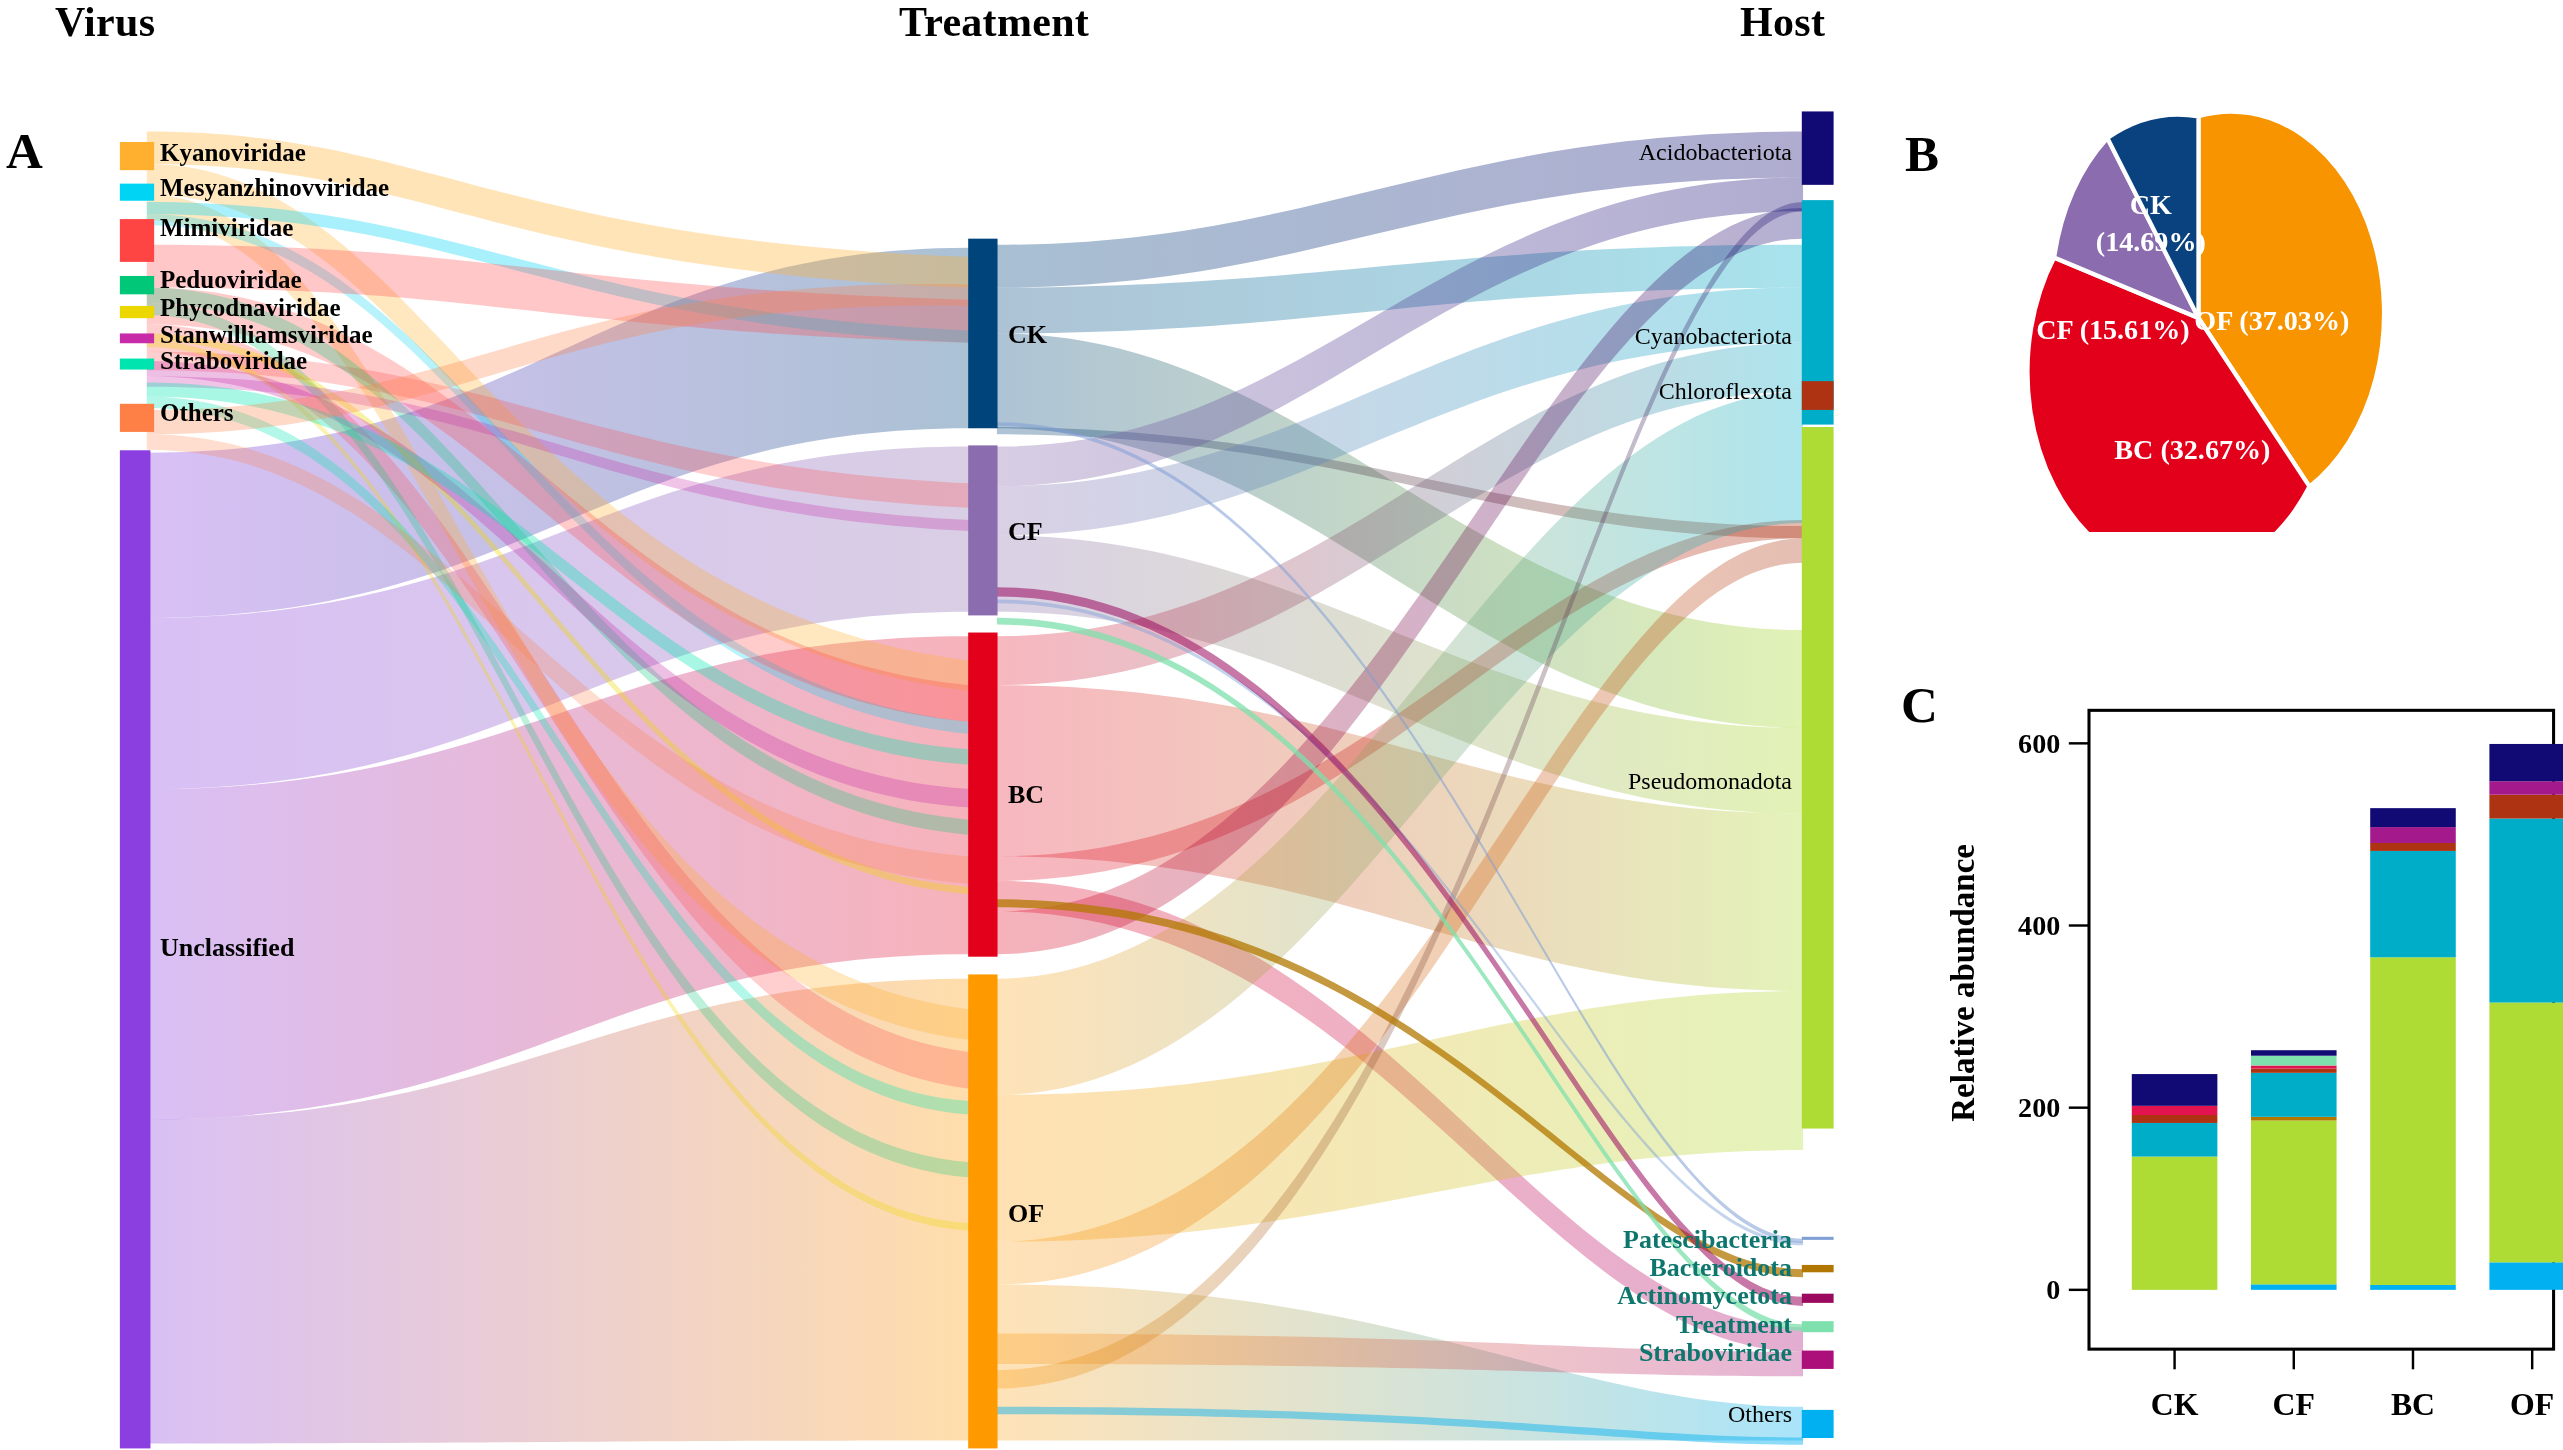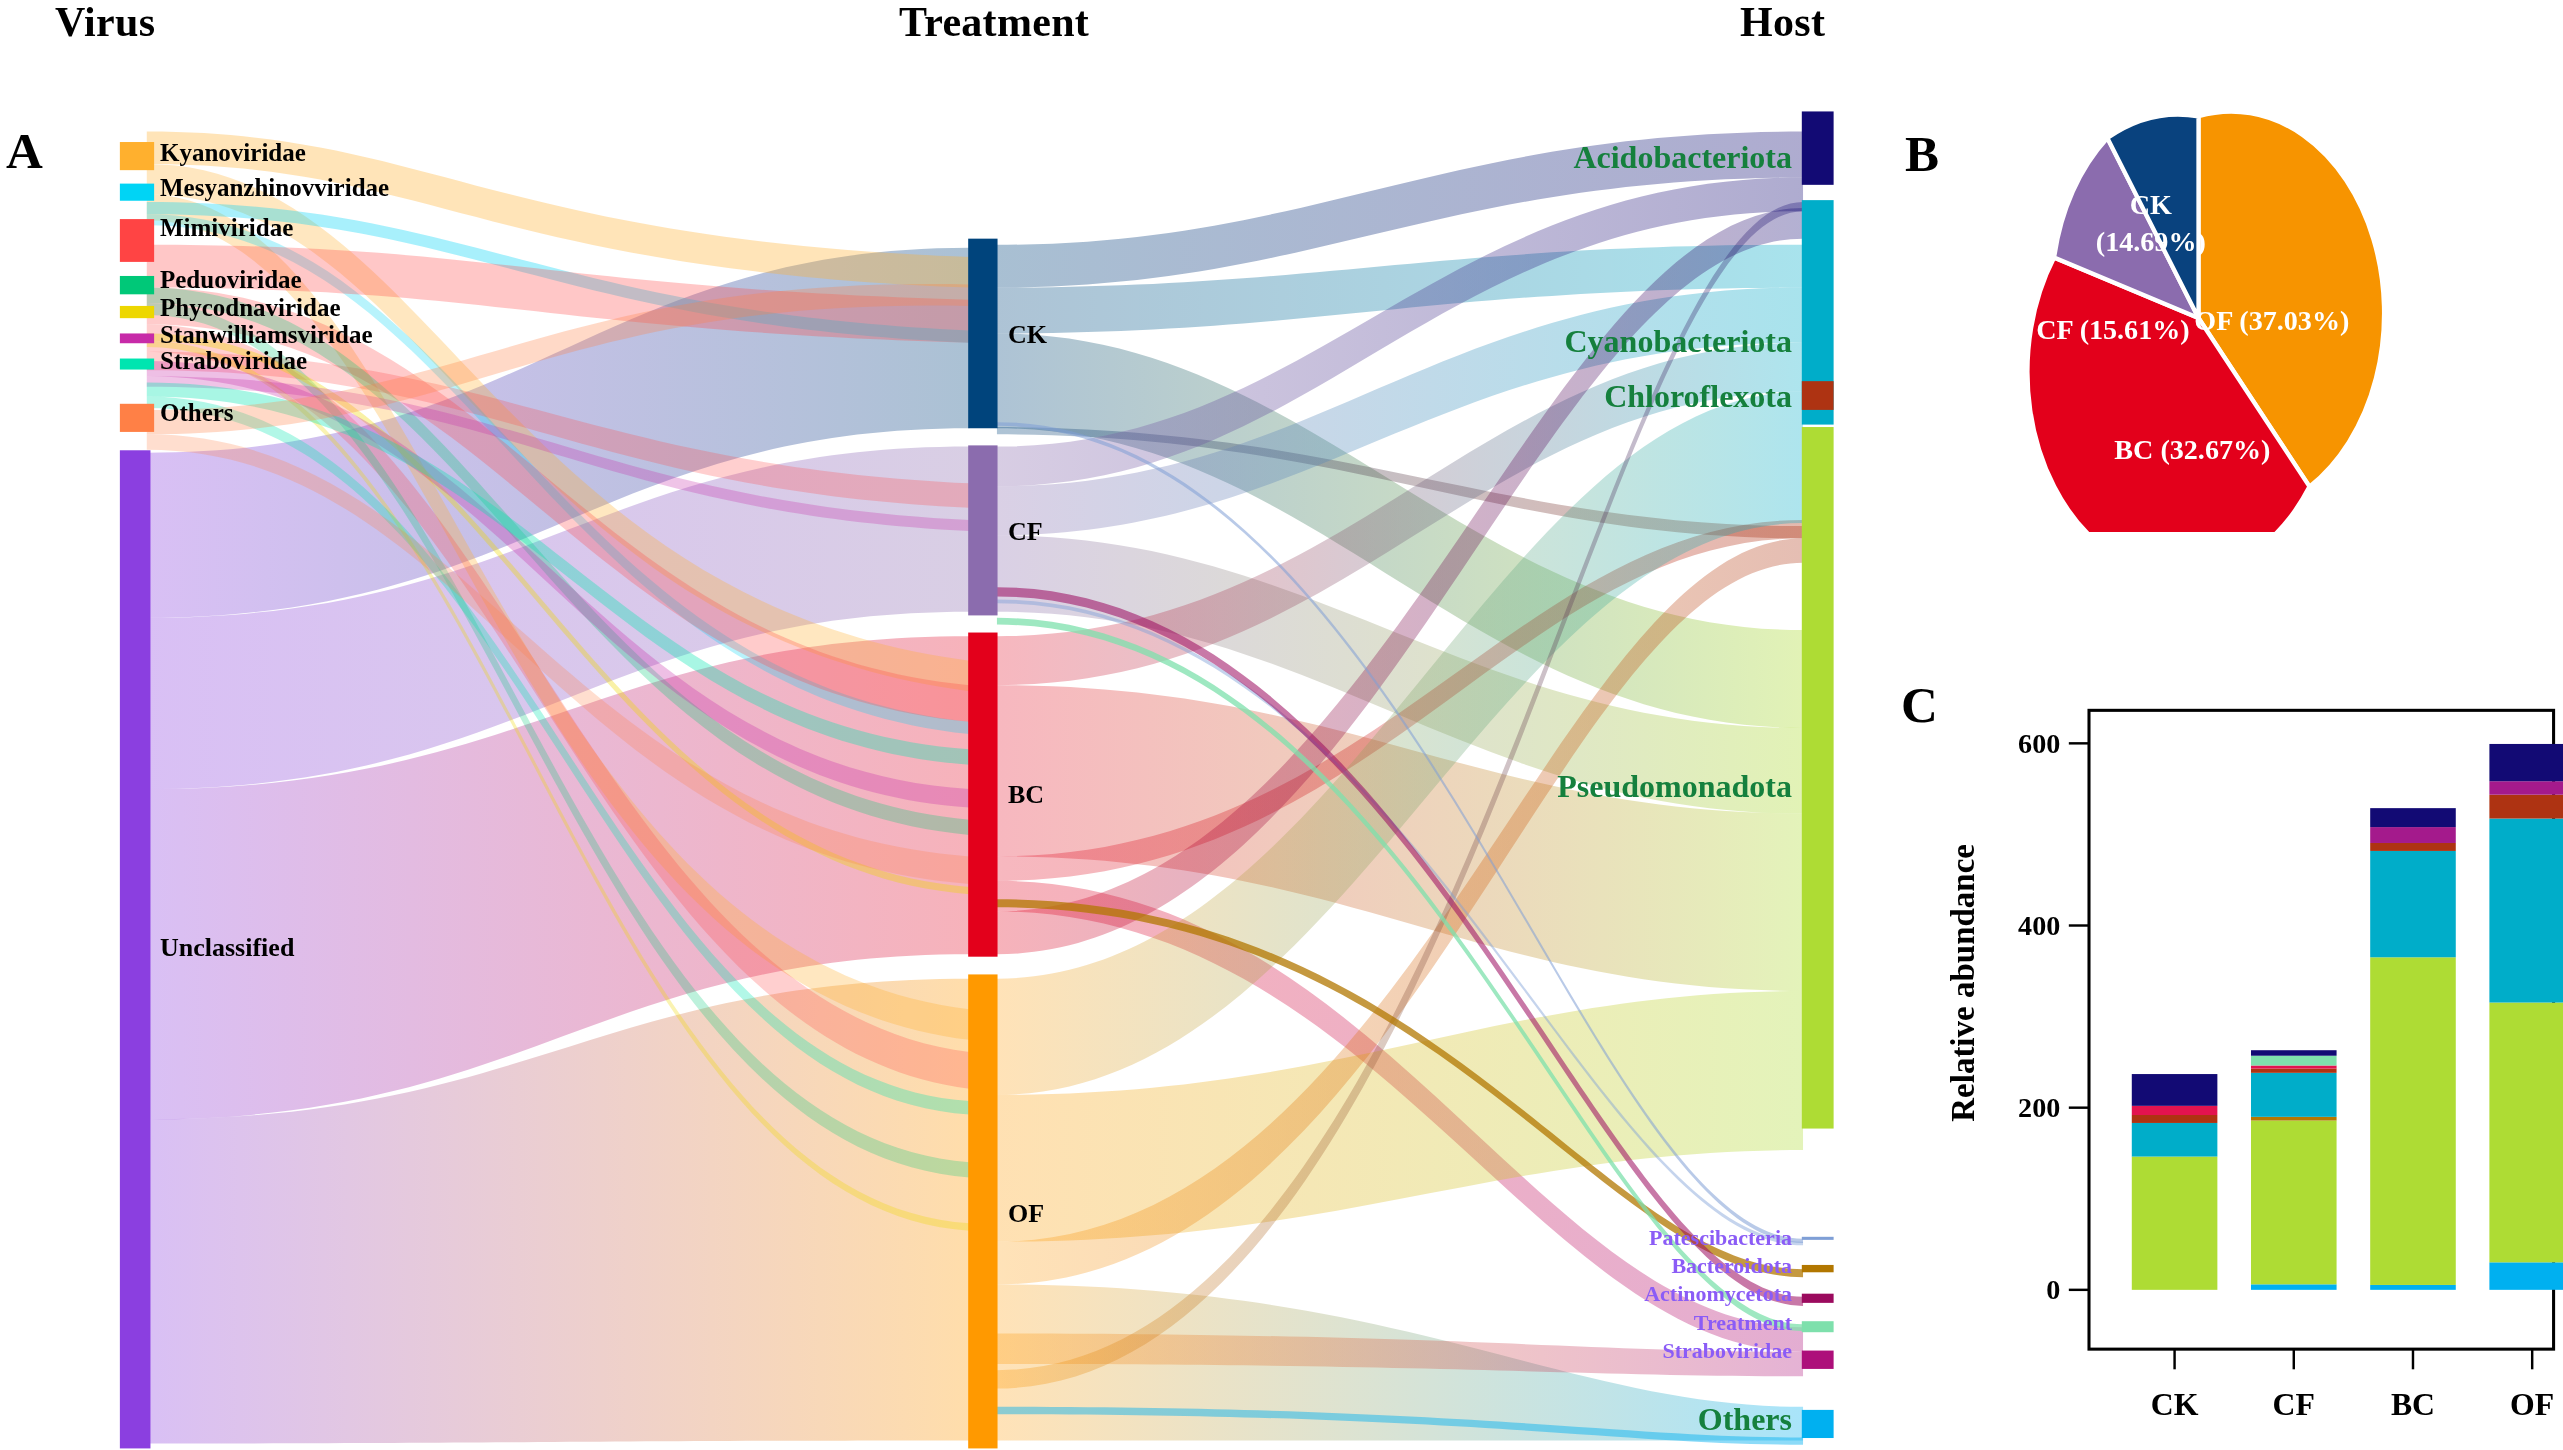--- a/index.html
+++ b/index.html
@@ -3,22 +3,22 @@
 <meta charset="utf-8">
 <style>
   html,body{margin:0;padding:0;background:#fff;}
   body{width:2563px;height:1451px;position:relative;overflow:hidden;
        font-family:"Liberation Serif",serif;}
   .abs{position:absolute;}
   .hdr{font-weight:bold;font-size:42px;color:#000;letter-spacing:0.3px;}
   .panel-letter{font-weight:bold;font-size:51px;color:#000;}
   .node-lbl{font-weight:bold;font-size:26px;color:#000;white-space:nowrap;}
   .leg-lbl{font-weight:bold;font-size:25px;color:#000;white-space:nowrap;text-align:right;}
-  .host-lbl{font-weight:bold;font-size:32px;color:#15803d;white-space:nowrap;}
-  .host-lbl-sm{font-weight:bold;font-size:22px;color:#8b5cf6;white-space:nowrap;}
+  .host-lbl{font-weight:normal;font-size:24px;color:#000000;white-space:nowrap;}
+  .host-lbl-sm{font-weight:bold;font-size:26px;color:#0f766e;white-space:nowrap;}
   .pie-lbl{font-weight:bold;font-size:46px;fill:#fff;}
   .axis-title{font-weight:bold;font-size:33px;color:#000;}
   .tick-lbl{font-weight:bold;font-size:46px;color:#000;}
   svg{display:block;}
 </style>
 </head>
 <body>
 
 <div class="abs hdr" style="left:55px;top:-2.4px;">Virus</div>
 <div class="abs hdr" style="left:899px;top:-2.4px;">Treatment</div>

